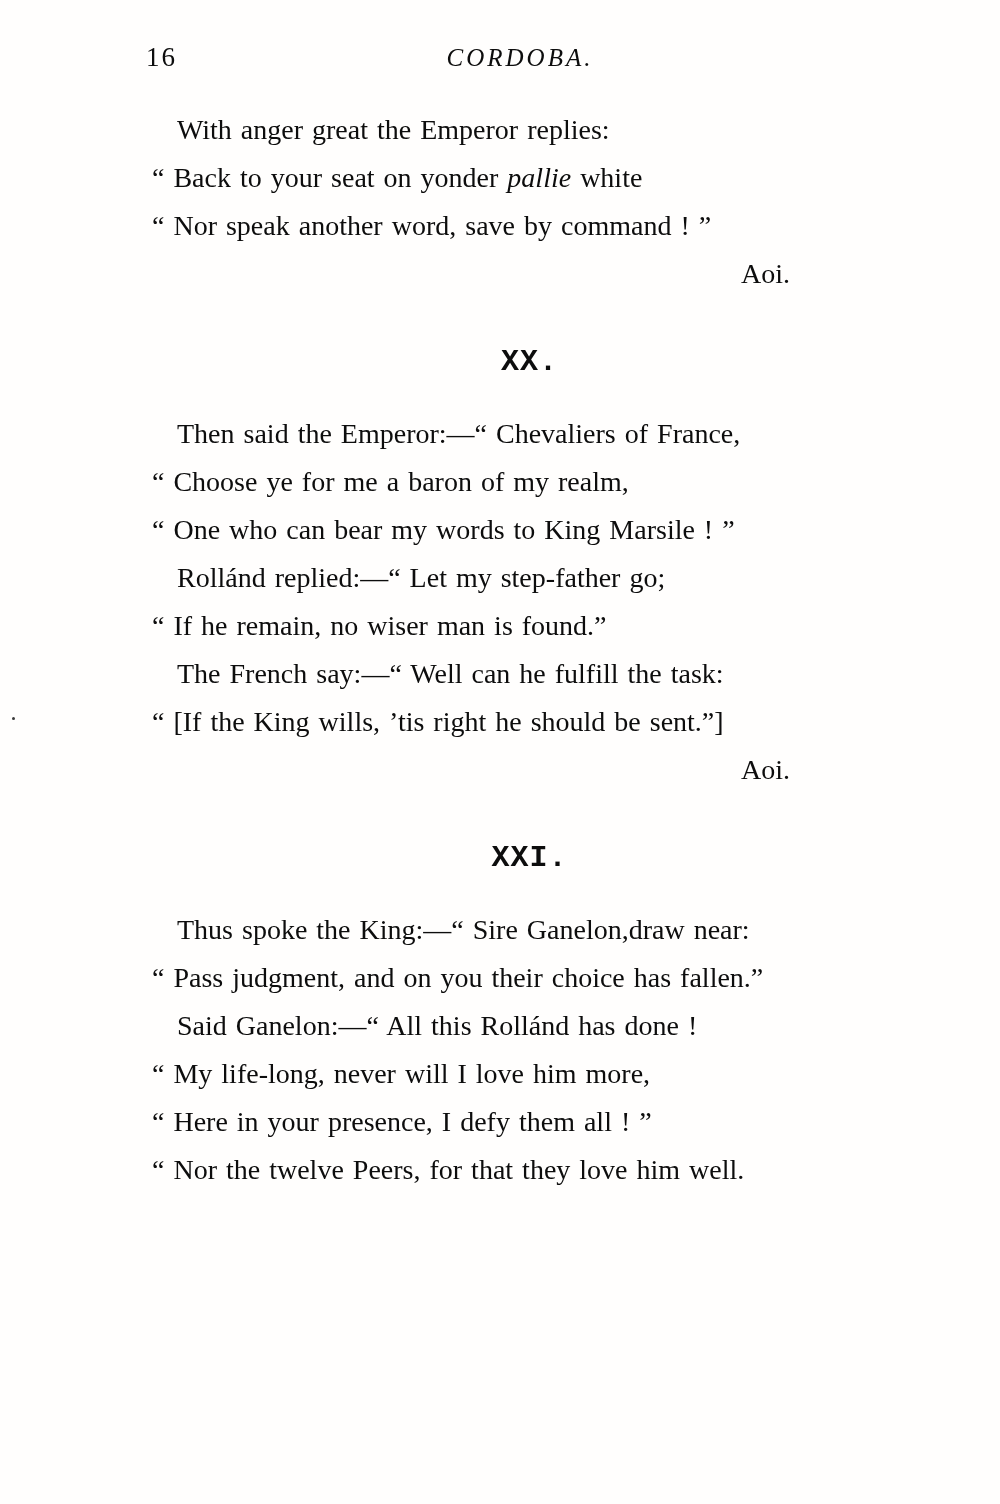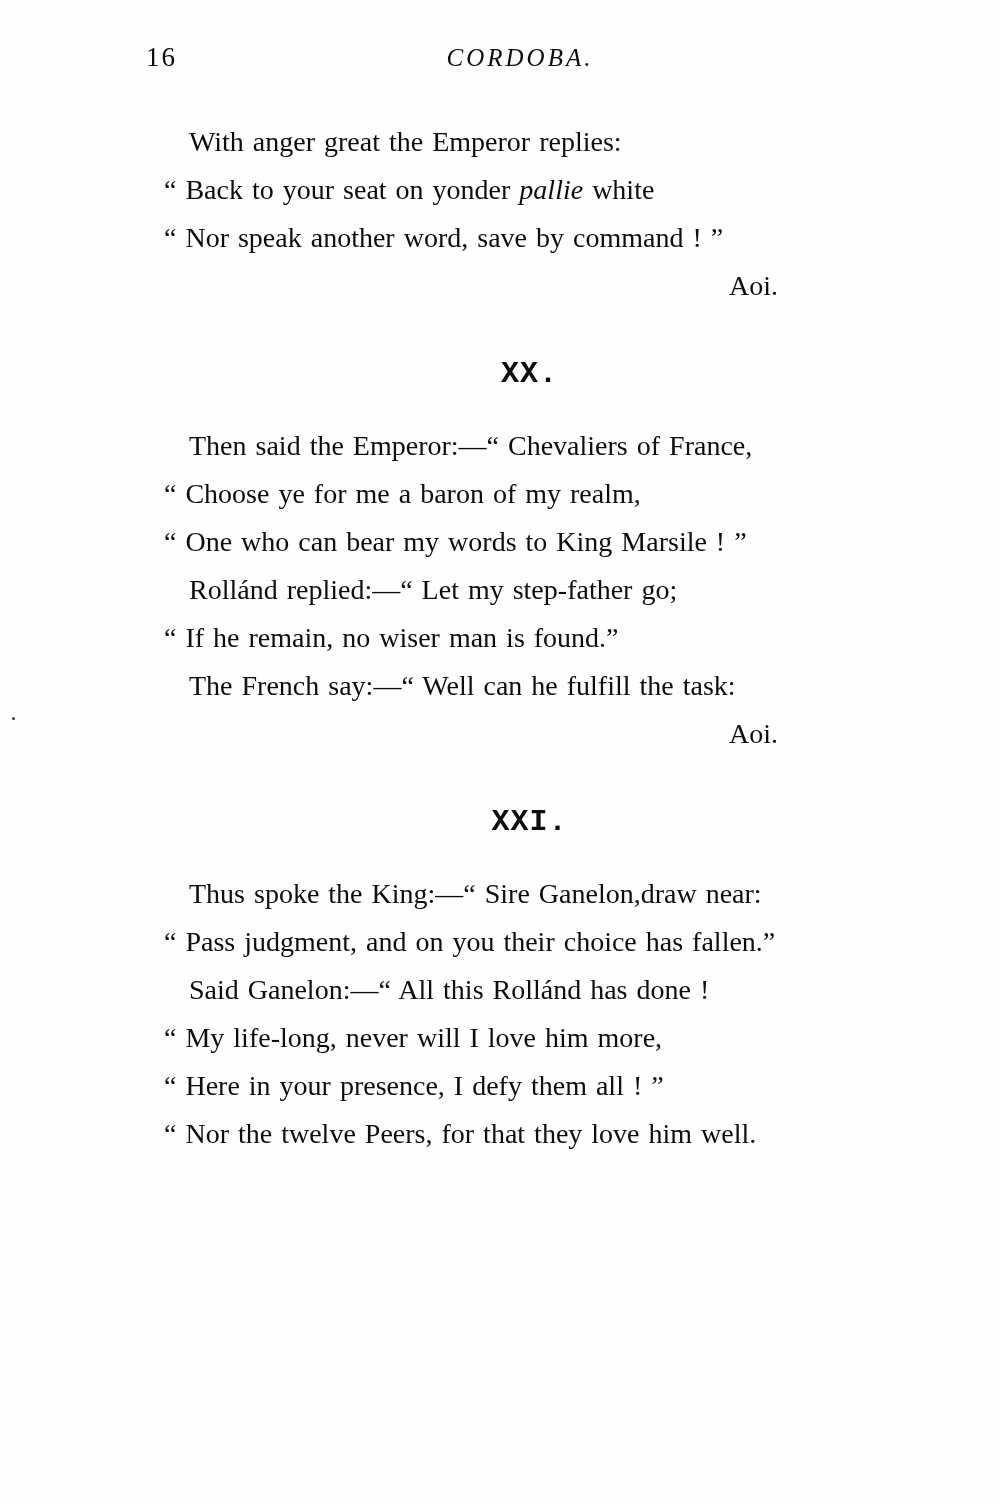--- a/index.html
+++ b/index.html
@@ -44,21 +44,21 @@
     font-size: 25px;
     letter-spacing: 3px;
   }
   .text-block {
     position: absolute;
     left: 152px;
     top: 106px;
     width: 755px;
   }
   .stanza {
-    margin: 12px;
+    margin: 0;
     padding: 0;
   }
   .line {
     margin: 0;
     padding: 0;
     height: 48px;
     line-height: 48px;
     font-size: 28px;
     white-space: pre;
     word-spacing: 2px;
@@ -122,20 +122,21 @@
 
     <h2 class="stanza-heading">XX.</h2>
 
     <div class="stanza">
       <p class="line indent">Then said the Emperor:—“ Chevaliers of France,</p>
       <p class="line">“ Choose ye for me a baron of my realm,</p>
       <p class="line">“ One who can bear my words to King Marsile ! ”</p>
       <p class="line indent">Rollánd replied:—“ Let my step-father go;</p>
       <p class="line">“ If he remain, no wiser man is found.”</p>
       <p class="line indent">The French say:—“ Well can he fulfill the task:</p>
+      <p class="line">“ [If the King wills, ’tis right he should be sent.”]</p>
       <p class="refrain">Aoi.</p>
     </div>
 
     <h2 class="stanza-heading">XXI.</h2>
 
     <div class="stanza">
       <p class="line indent">Thus spoke the King:—“ Sire Ganelon,draw near:</p>
       <p class="line">“ Pass judgment, and on you their choice has fallen.”</p>
       <p class="line indent">Said Ganelon:—“ All this Rollánd has done !</p>
       <p class="line">“ My life-long, never will I love him more,</p>

